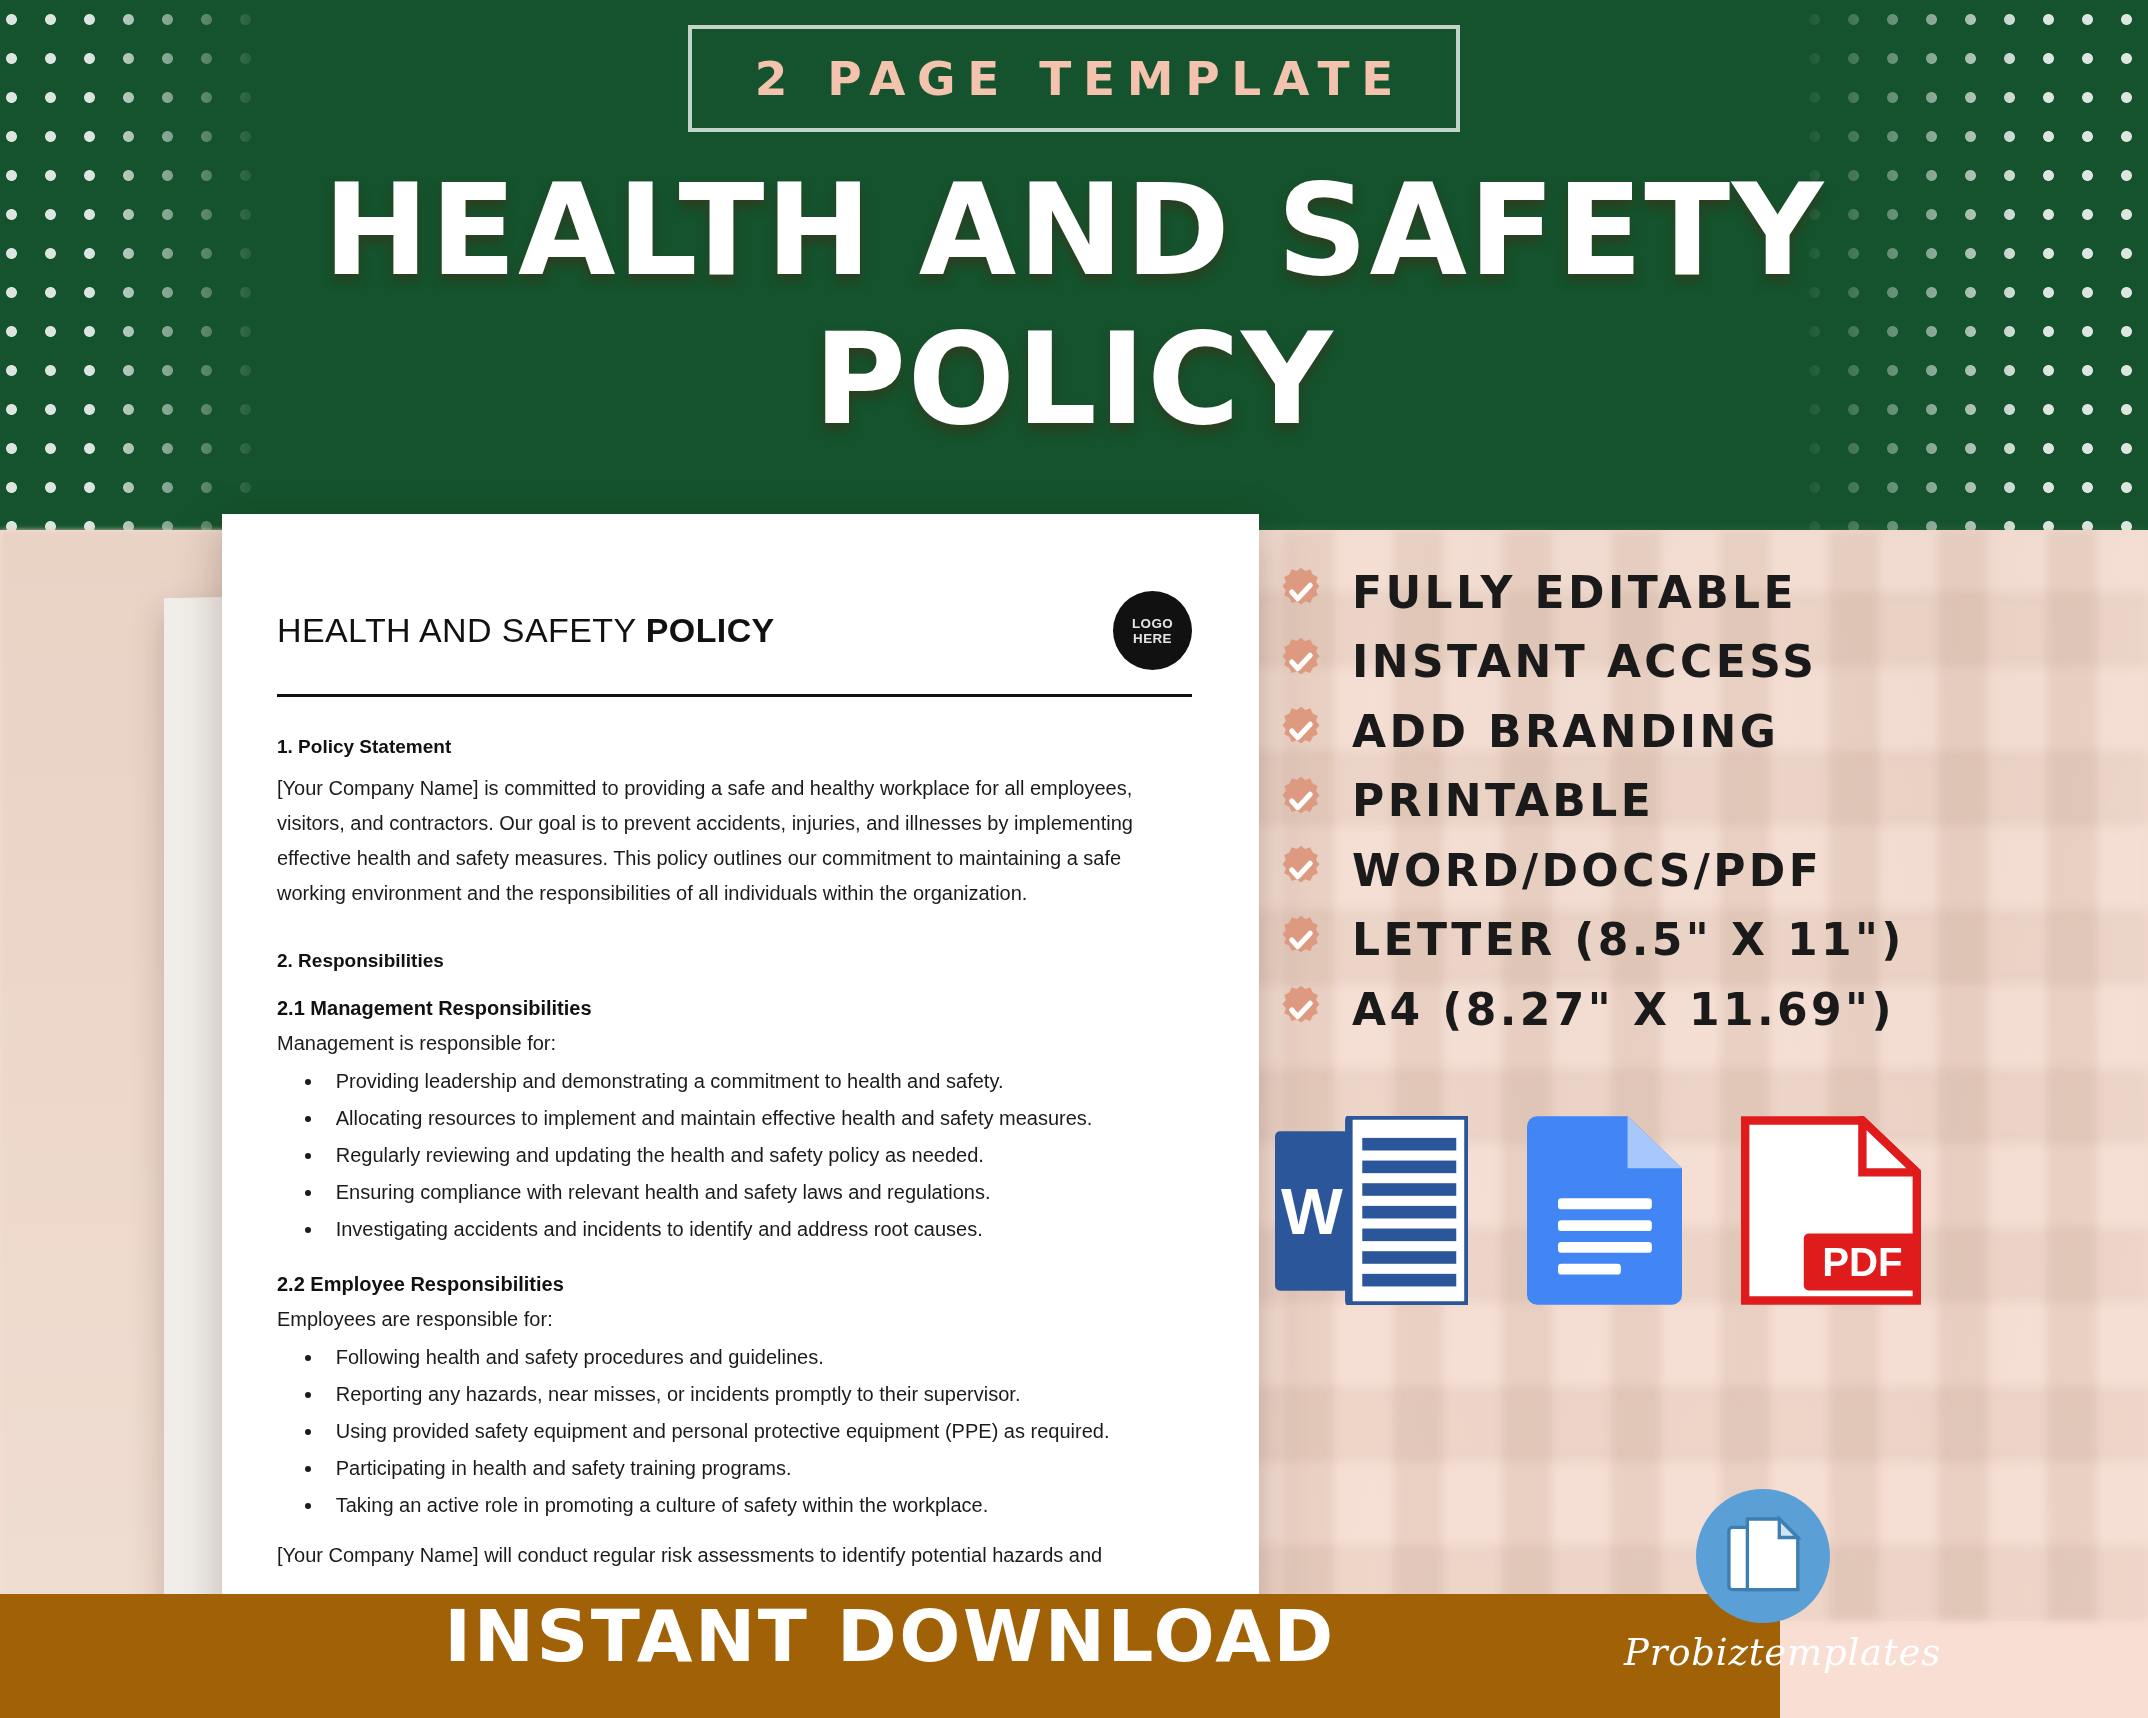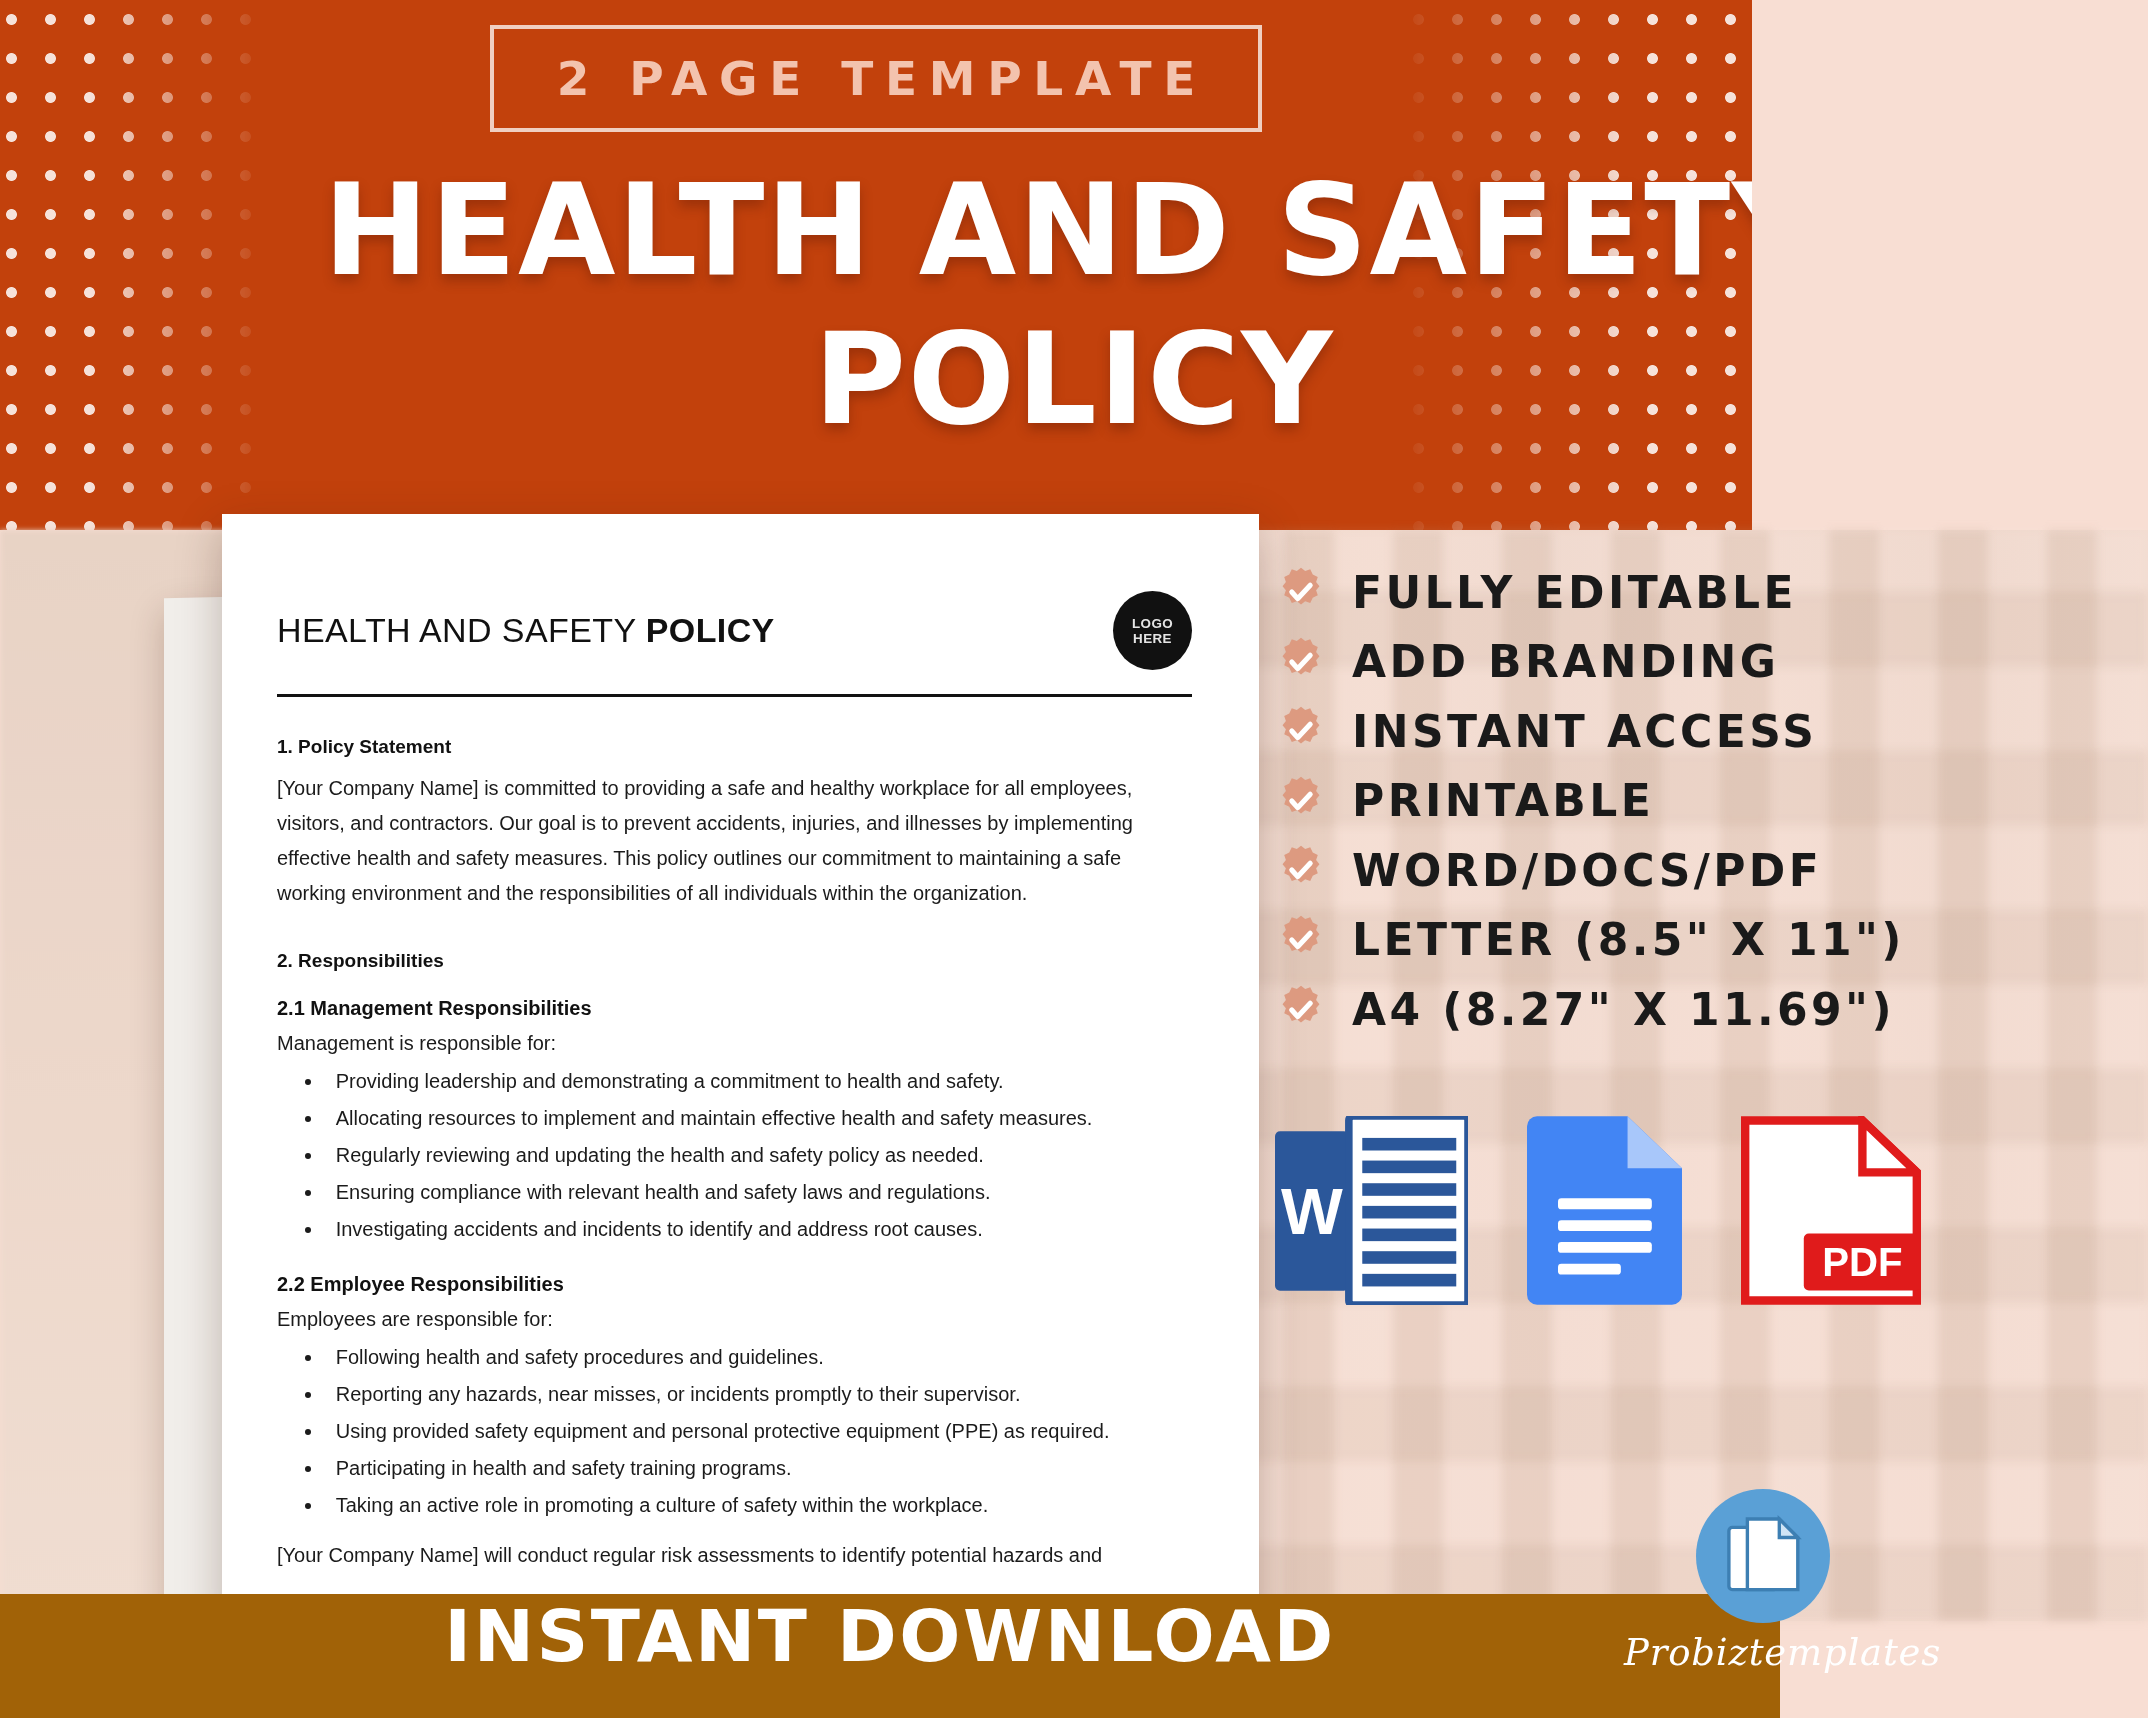--- a/index.html
+++ b/index.html
@@ -12,22 +12,22 @@
   #page {
     position: relative;
     width: 2148px; height: 1718px;
     background: #f8ded3;
     overflow: hidden;
   }
 
   
   .header {
     position: absolute; left: 0; top: 0;
-    width: 1752px; height: 530px;
-    background: #c2410c;
+    width: 2148px; height: 530px;
+    background: #14532d;
     overflow: hidden;
   }
   .dots-left, .dots-right {
     position: absolute; top: 0; height: 530px;
     background-image: radial-gradient(circle, rgba(255,255,255,0.85) 5px, rgba(255,255,255,0) 5.9px);
     background-size: 39px 39px;
   }
   .dots-left { left: -8.4px; width: 277px;
     -webkit-mask-image: linear-gradient(to right, rgba(0,0,0,1) 0%, rgba(0,0,0,1) 35%, rgba(0,0,0,0) 100%);
     mask-image: linear-gradient(to right, rgba(0,0,0,1) 0%, rgba(0,0,0,1) 35%, rgba(0,0,0,0) 100%);
@@ -228,30 +228,30 @@
       </span>
       <span class="feat-label">FULLY EDITABLE</span>
     </div>
     <div class="feat-row">
       <span class="seal">
         <svg width="52" height="52" viewBox="0 0 62 62">
             <path d="M31 2l5 4 6-2 3 6 6 3-2 6 4 5-4 5 2 6-6 3-3 6-6-2-5 4-5-4-6 2-3-6-6-3 2-6-4-5 4-5-2-6 6-3 3-6 6 2z" fill="#dd9a80"></path>
             <path d="M20 31l7 8 15-16" stroke="#ffffff" stroke-width="6" fill="none" stroke-linecap="round" stroke-linejoin="round"></path>
           </svg>
       </span>
+      <span class="feat-label">INSTANT ACCESS</span>
+    </div>
+    <div class="feat-row">
+      <span class="seal">
+        <svg width="52" height="52" viewBox="0 0 62 62">
+            <path d="M31 2l5 4 6-2 3 6 6 3-2 6 4 5-4 5 2 6-6 3-3 6-6-2-5 4-5-4-6 2-3-6-6-3 2-6-4-5 4-5-2-6 6-3 3-6 6 2z" fill="#dd9a80"></path>
+            <path d="M20 31l7 8 15-16" stroke="#ffffff" stroke-width="6" fill="none" stroke-linecap="round" stroke-linejoin="round"></path>
+          </svg>
+      </span>
       <span class="feat-label">ADD BRANDING</span>
-    </div>
-    <div class="feat-row">
-      <span class="seal">
-        <svg width="52" height="52" viewBox="0 0 62 62">
-            <path d="M31 2l5 4 6-2 3 6 6 3-2 6 4 5-4 5 2 6-6 3-3 6-6-2-5 4-5-4-6 2-3-6-6-3 2-6-4-5 4-5-2-6 6-3 3-6 6 2z" fill="#dd9a80"></path>
-            <path d="M20 31l7 8 15-16" stroke="#ffffff" stroke-width="6" fill="none" stroke-linecap="round" stroke-linejoin="round"></path>
-          </svg>
-      </span>
-      <span class="feat-label">INSTANT ACCESS</span>
     </div>
     <div class="feat-row">
       <span class="seal">
         <svg width="52" height="52" viewBox="0 0 62 62">
             <path d="M31 2l5 4 6-2 3 6 6 3-2 6 4 5-4 5 2 6-6 3-3 6-6-2-5 4-5-4-6 2-3-6-6-3 2-6-4-5 4-5-2-6 6-3 3-6 6 2z" fill="#dd9a80"></path>
             <path d="M20 31l7 8 15-16" stroke="#ffffff" stroke-width="6" fill="none" stroke-linecap="round" stroke-linejoin="round"></path>
           </svg>
       </span>
       <span class="feat-label">PRINTABLE</span>
     </div>

